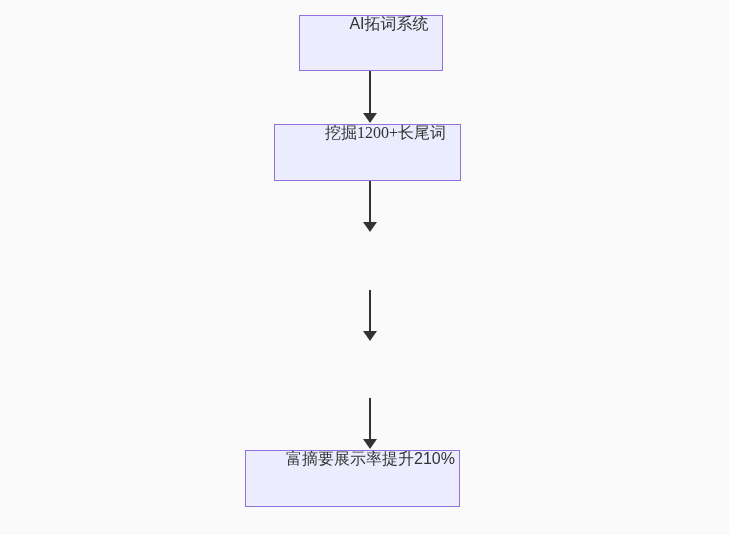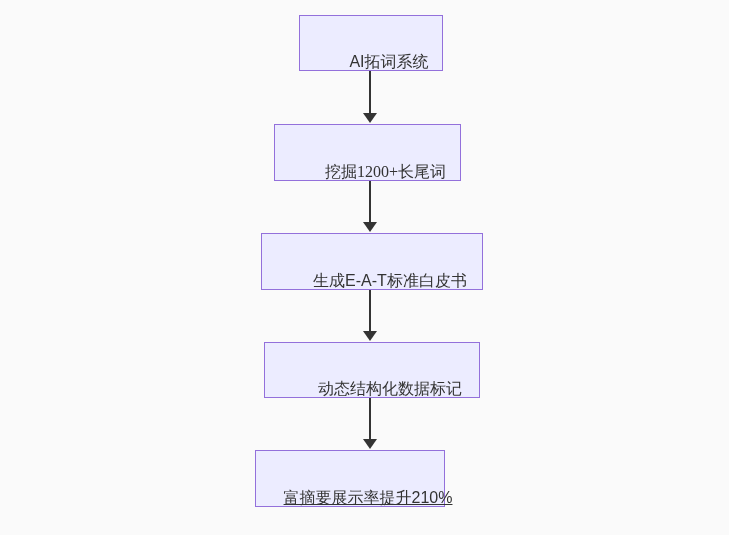--- a/index.html
+++ b/index.html
@@ -17,36 +17,36 @@
     overflow: hidden;
   }
   .canvas {
     position: relative;
     width: 729px; height: 535px;
     background: var(--background);
   }
   .node {
     position: absolute;
     display: flex;
-    align-items: flex-end;
+    align-items: flex-start;
     justify-content: center;
     background: var(--node-fill);
     border: 1px solid var(--node-border);
     color: var(--text);
     font-size: 16px;
     line-height: 1;
     text-align: center;
     white-space: nowrap;
     padding-left: 36px;
   }
   .n1 { left: 299px; top: 15px;  width: 144px; height: 56px; }
   .n2 { left: 274px; top: 124px; width: 187px; height: 57px; font-family: Liberation Serif, serif; }
   .n3 { left: 261px; top: 233px; width: 222px; height: 57px; }
   .n4 { left: 264px; top: 342px; width: 216px; height: 56px; }
-  .n5 { left: 255px; top: 450px; width: 190px; height: 57px; text-decoration: underline; }
+  .n5 { left: 245px; top: 450px; width: 215px; height: 57px; }
   .arrow {
     position: absolute;
     left: 363px;
     width: 14px;
     display: flex;
     flex-direction: column;
     align-items: center;
   }
   .a1 { top: 71px;  height: 52px; }
   .a2 { top: 181px; height: 51px; }
@@ -80,32 +80,26 @@
 
   <div class="node n2">
     <span>挖掘1200+长尾词</span>
   </div>
 
   <div class="arrow a2">
     <div class="line"></div>
     <div class="head"></div>
   </div>
 
-  <div class="node n3">
-    <span>生成E-A-T标准白皮书</span>
-  </div>
 
   <div class="arrow a3">
     <div class="line"></div>
     <div class="head"></div>
   </div>
 
-  <div class="node n4">
-    <span>动态结构化数据标记</span>
-  </div>
 
   <div class="arrow a4">
     <div class="line"></div>
     <div class="head"></div>
   </div>
 
   <div class="node n5">
     <span>富摘要展示率提升210%</span>
   </div>
 

